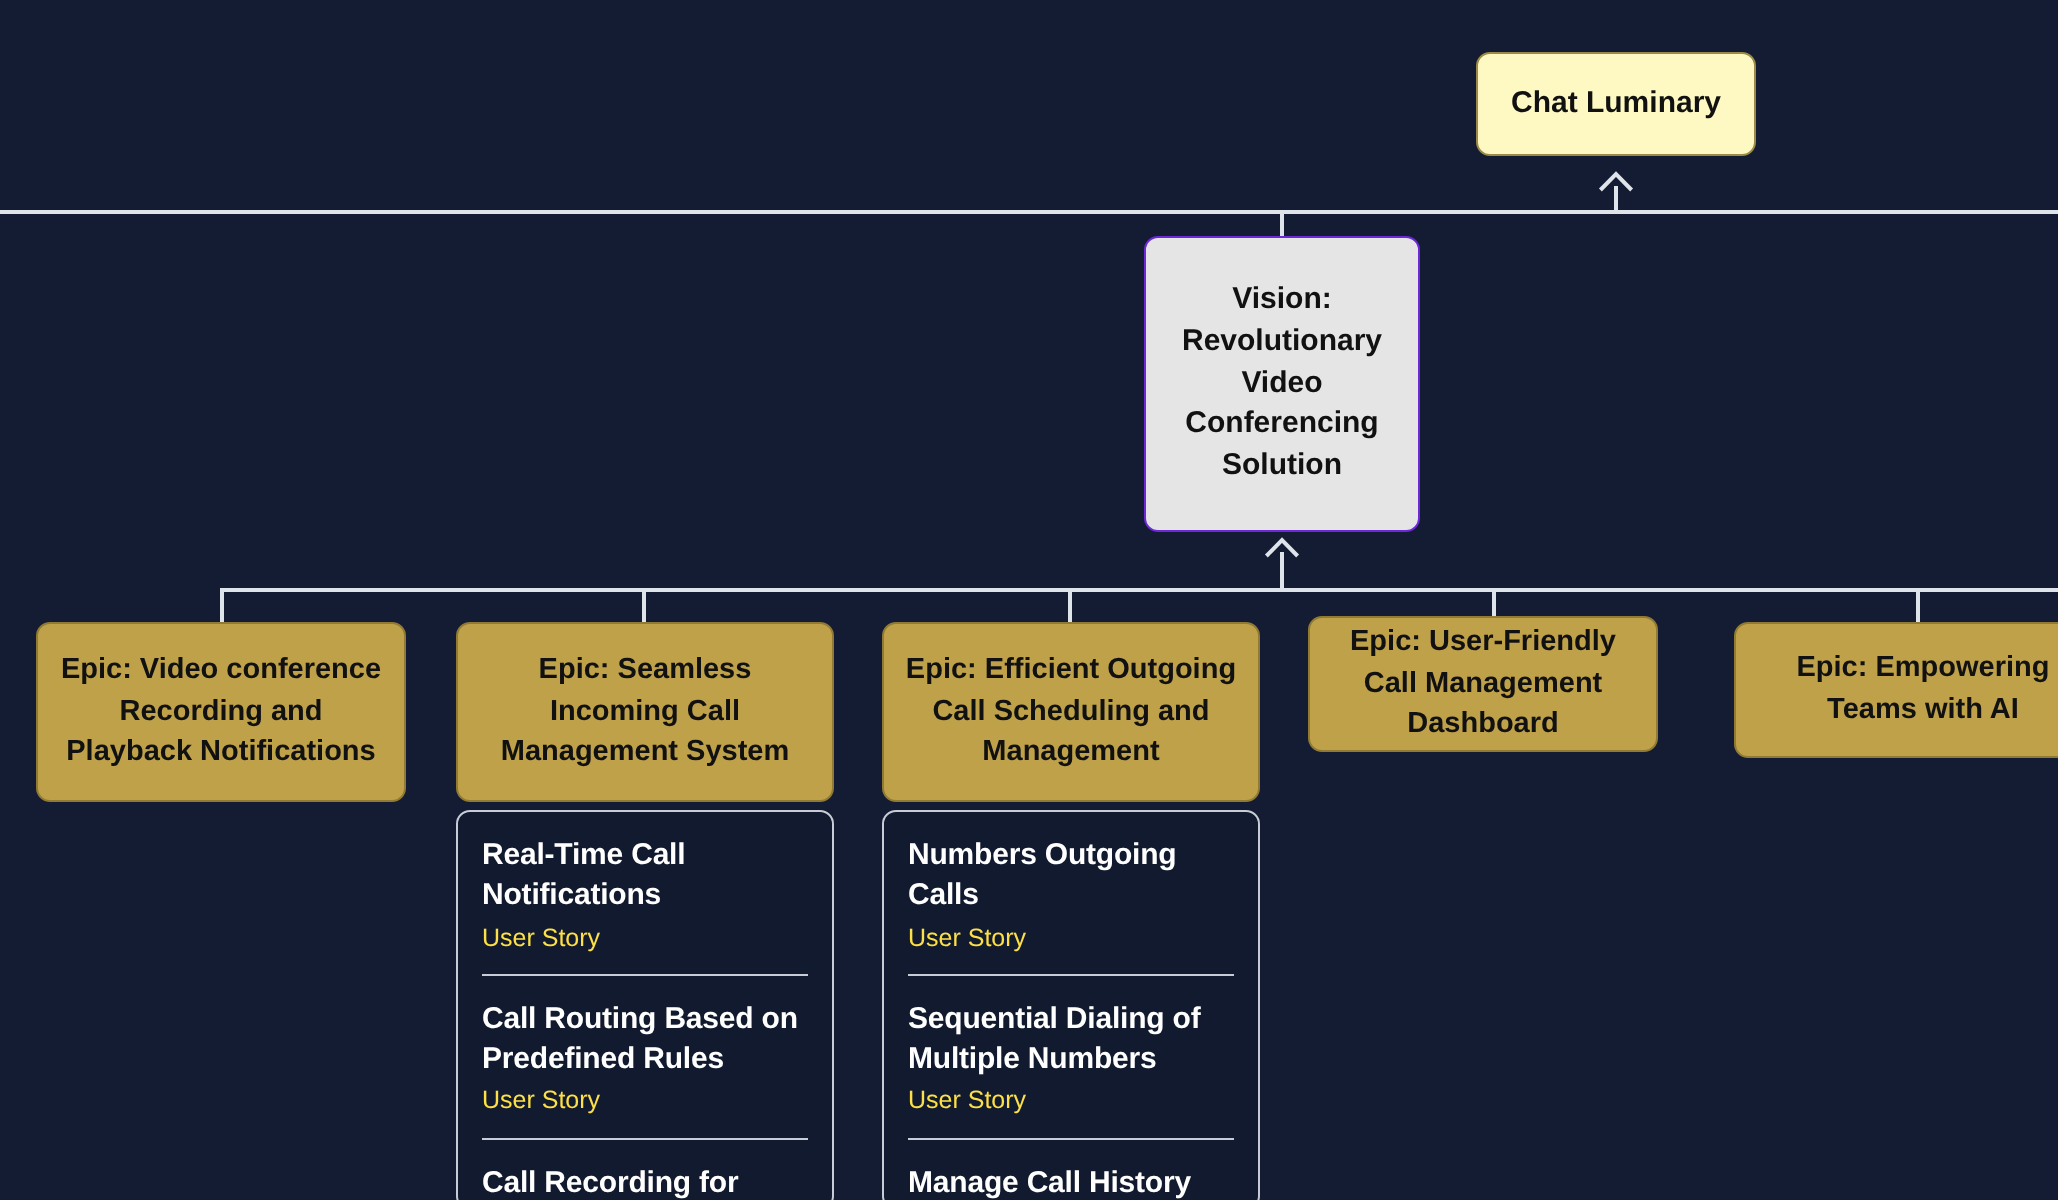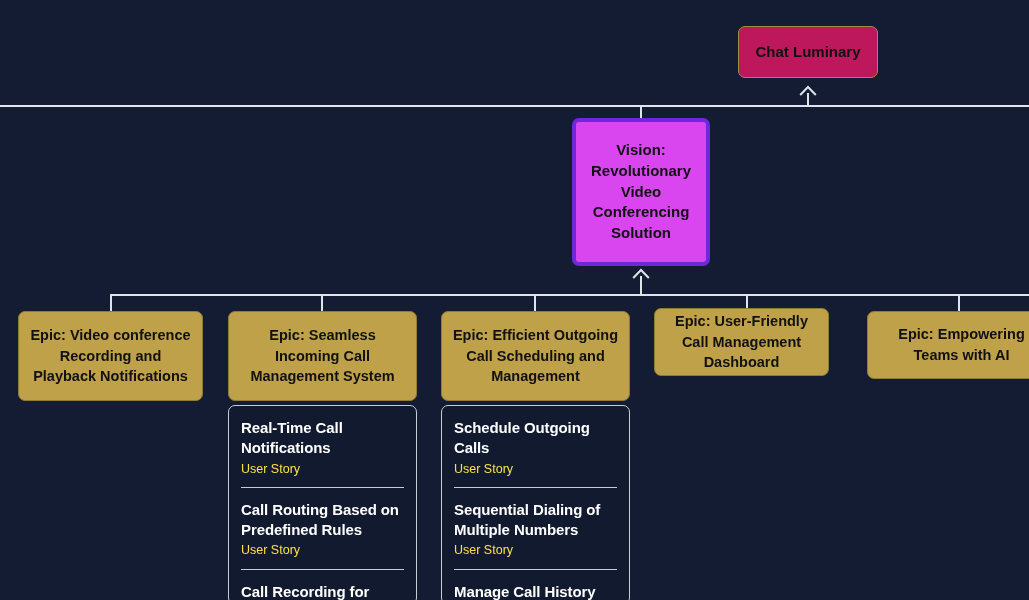--- a/index.html
+++ b/index.html
@@ -49,30 +49,30 @@
     border-radius: 7px;
     display: flex;
     align-items: center;
     justify-content: center;
     text-align: center;
     color: #111111;
     font-weight: bold;
   }
 
   .node-root {
-    background: #be185d;
+    background: #fef9c3;
     border: 1px solid #9c8a47;
     font-size: 15px;
     line-height: 1.35;
     padding: 6px 14px;
   }
 
   .node-vision {
-    background: #d946ef;
-    border: 4px solid #6d28d9;
+    background: #e5e5e5;
+    border: 1px solid #6d28d9;
     font-size: 15px;
     line-height: 1.38;
     padding: 10px 0;
   }
 
   .node-epic {
     background: #bfa14a;
     border: 1px solid #917a33;
     font-size: 14.5px;
     line-height: 1.42;
@@ -180,21 +180,21 @@
       <div class="story-sub">User Story</div>
     </div>
     <div class="story-item">
       <div class="story-title">Call Recording for Quality Assurance</div>
 
     </div>
   </div>
 
   <div class="story-panel" style="left:441px; top:405px; width:189px; height:200px;">
     <div class="story-item">
-      <div class="story-title">Schedule Outgoing Calls</div>
+      <div class="story-title">Numbers Outgoing Calls</div>
       <div class="story-sub">User Story</div>
     </div>
     <div class="story-item">
       <div class="story-title">Sequential Dialing of Multiple Numbers</div>
       <div class="story-sub">User Story</div>
     </div>
     <div class="story-item">
       <div class="story-title">Manage Call History</div>
 
     </div>

